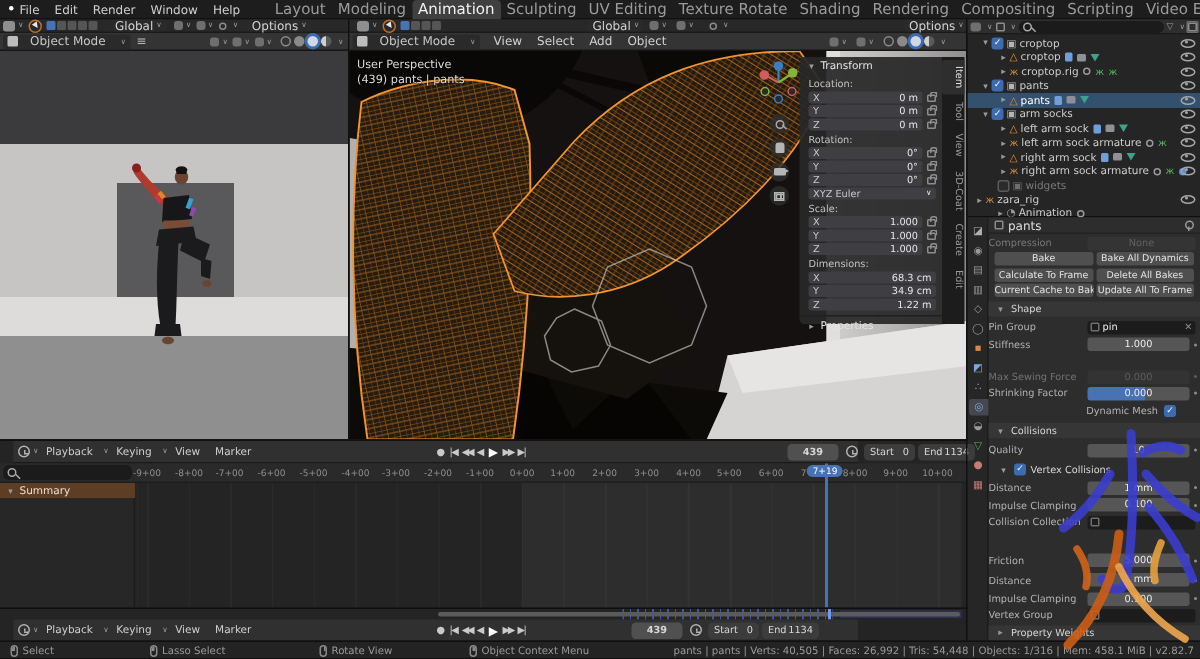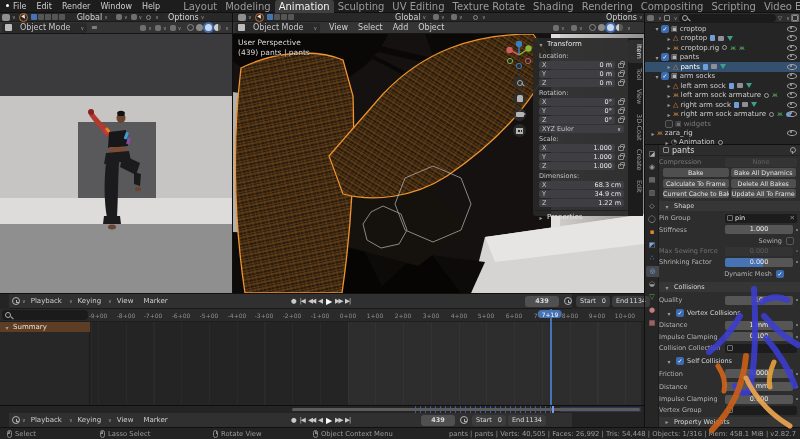--- a/index.html
+++ b/index.html
@@ -674,24 +674,20 @@
           <span class="mini-sq" style="border-color:#6e6e6e"></span>
           <span>pin</span>
           <span style="margin-left:auto;color:#8a8a8a">✕</span>
         </span>
       </div>
       <div class="prow" style="top:79.5px">
         <span class="plab">Stiffness</span>
         <span class="pfield">1.000</span>
           <span class="adot"></span>
       </div>
-      <div class="prow" style="top:90.5px;justify-content:flex-end;padding-right:6px">
-        <span class="plab" style="width:auto">Sewing</span>
-        <span class="cb off"></span>
-      </div>
       <div class="prow" style="top:101px;opacity:.5">
         <span class="plab">Max Sewing Force</span>
         <span class="pfield dimf">0.000</span>
           <span class="adot"></span>
       </div>
       <div class="prow" style="top:112px">
         <span class="plab">Shrinking Factor</span>
         <span class="pfield bluef">0.000</span>
           <span class="adot"></span>
       </div>
@@ -721,25 +717,20 @@
       <div class="prow" style="top:186.5px">
         <span class="plab">Impulse Clamping</span>
         <span class="pfield">0.100</span>
           <span class="adot"></span>
       </div>
       <div class="prow" style="top:198px">
         <span class="plab">Collision Collection</span>
         <span class="pfield darkf">
           <span class="mini-sq" style="border-color:#6e6e6e"></span>
         </span>
-      </div>
-      <div class="psub" style="top:211px">
-        <span class="disc">▾</span>
-          <span class="cb">✓</span>
-        <span>Self Collisions</span>
       </div>
       <div class="prow" style="top:223.5px">
         <span class="plab">Friction</span>
         <span class="pfield">5.000</span>
           <span class="adot"></span>
       </div>
       <div class="prow" style="top:236.5px">
         <span class="plab">Distance</span>
         <span class="pfield">2 mm</span>
           <span class="adot"></span>

